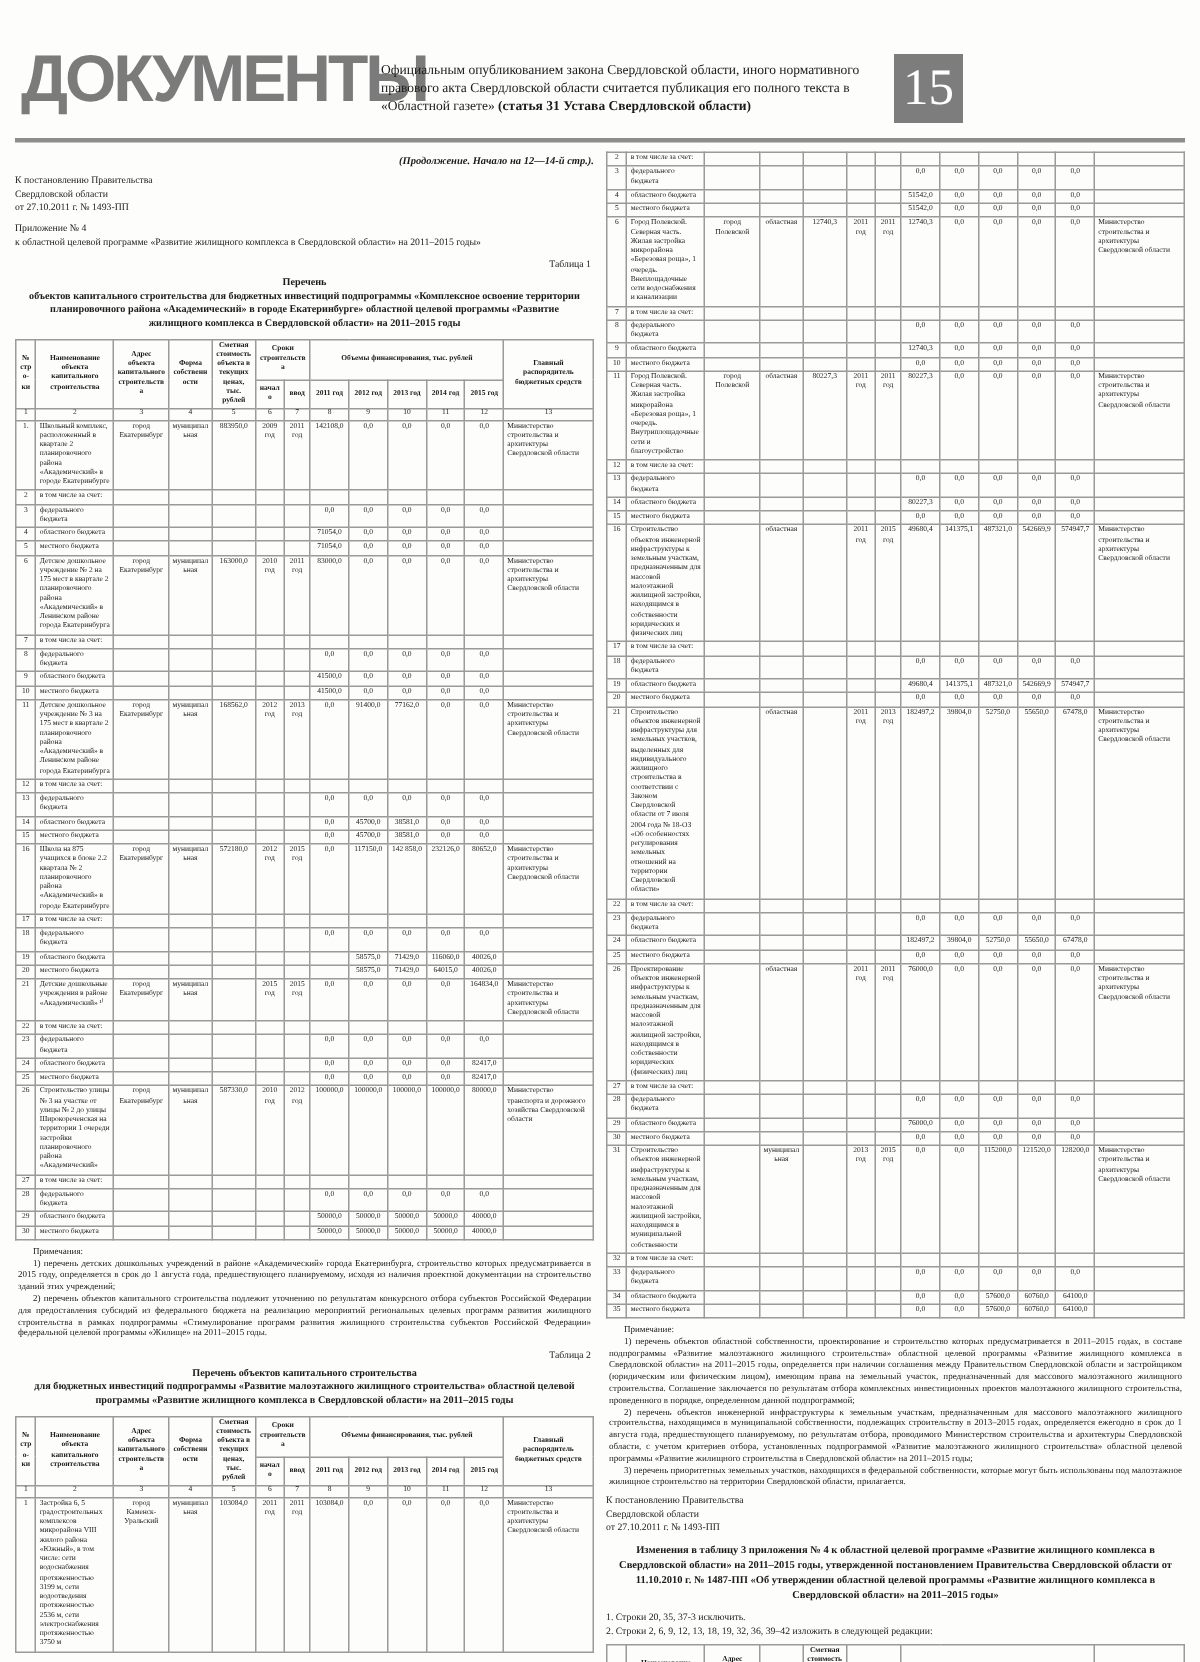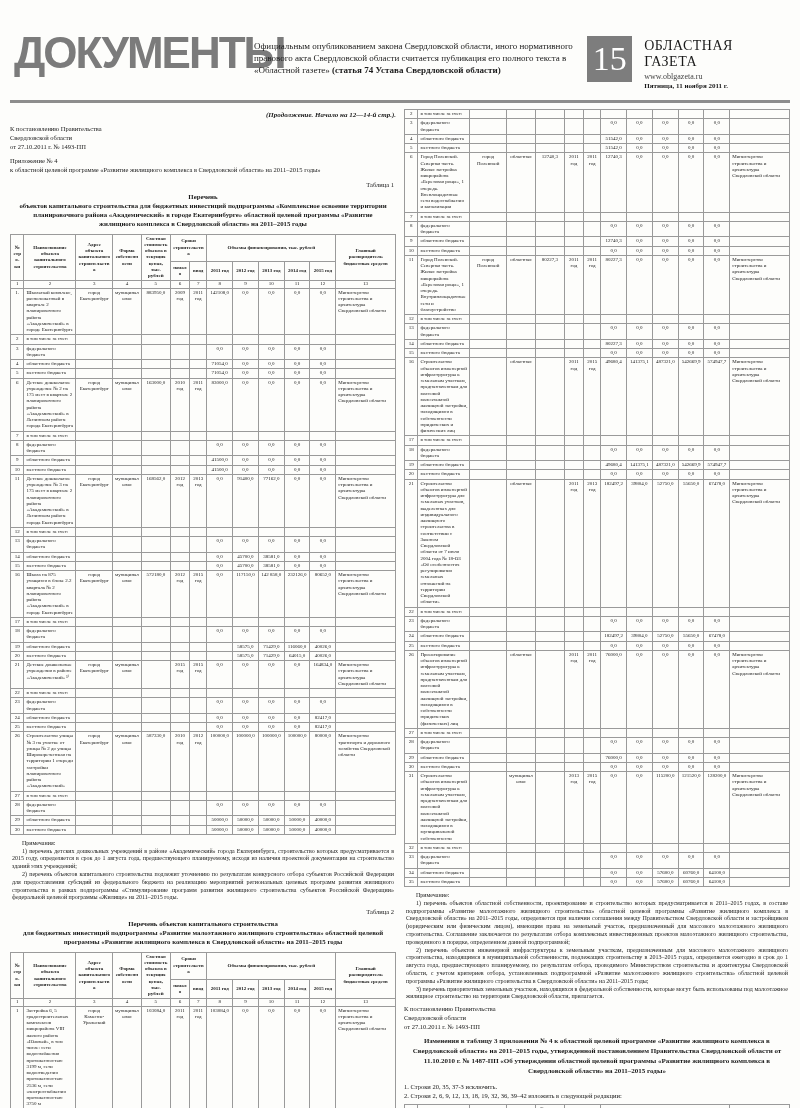--- a/index.html
+++ b/index.html
@@ -47,28 +47,23 @@
   table.doc td.l { text-align:left; }
   table.doc thead tr.nums th { font-weight:normal; padding:0 1px; }
 </style>
 </head>
 <body>
 
 <div class="page">
 
   <div class="masthead">
     <div class="masthead-title">ДОКУМЕНТЫ</div>
-    <div class="masthead-intro"><span>Официальным опубликованием закона Свердловской области, иного нормативного правового акта  Свердловской области считается публикация его полного текста в «Областной газете» </span><span class="bold">(статья 74 Устава Свердловской области)</span></div>
+    <div class="masthead-intro"><span>Официальным опубликованием закона Свердловской области, иного нормативного правового акта  Свердловской области считается публикация его полного текста в «Областной газете» </span><span class="bold">(статья 31 Устава Свердловской области)</span></div>
     <div class="pagenum-box">
       <span>15</span>
-    </div>
-    <div class="brand">
-      <div class="brand-name">ОБЛАСТНАЯ ГАЗЕТА</div>
-      <div class="brand-site">www.oblgazeta.ru</div>
-      <div class="brand-date">Пятница, 11 ноября 2011 г.</div>
     </div>
   </div>
 
   <div class="content">
 
     <div class="col">
       <div class="continuation">(Продолжение. Начало на 12—14-й стр.).</div>
       <div class="ref">
           <p>К постановлению Правительства</p>
           <p>Свердловской области</p>

